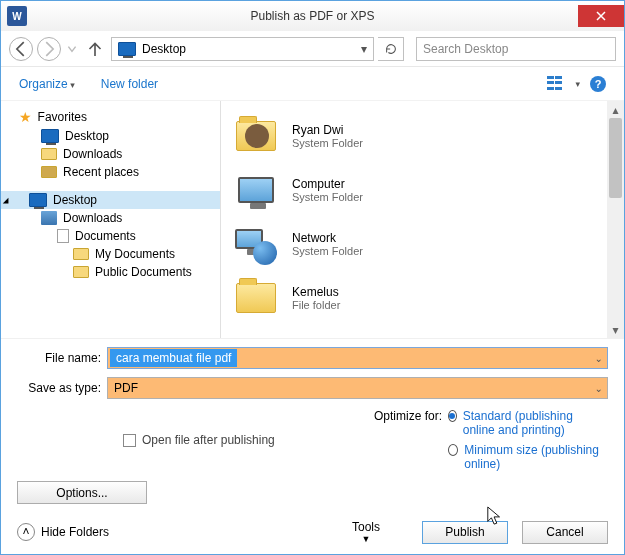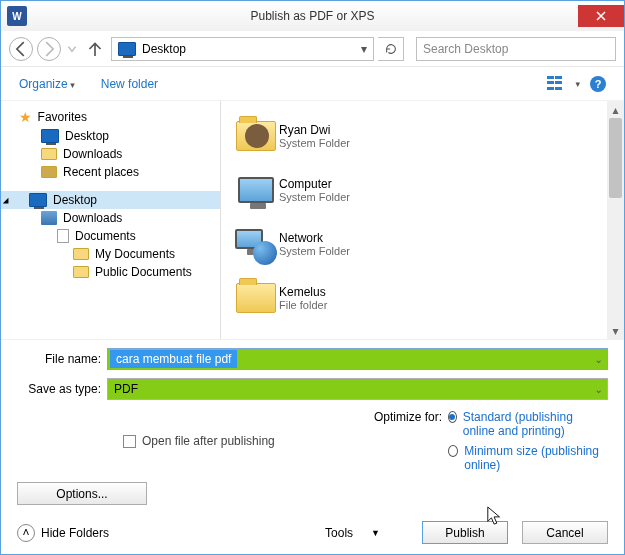--- a/index.html
+++ b/index.html
@@ -37,58 +37,58 @@
 .side-item.indent3 { padding-left:72px; }
 .side-item.selected { background:#cde6f7; }
 .fav-icon { color:#f5a623; font-size:14px; }
 .folder-mini { width:16px; height:12px; background:#f7d87c; border:1px solid #c9a532; border-radius:1px; }
 .doc-mini { width:12px; height:14px; background:#fff; border:1px solid #a0a0a0; position:relative; }
 .lib-mini { width:16px; height:14px; background:linear-gradient(#6aa4d8,#3a75b0); border-radius:1px; }
 .expand-tri { position:absolute; left:4px; width:0; height:0; border-left:4px solid #000; border-top:4px solid transparent; border-bottom:4px solid transparent; margin-top:3px; transform:rotate(45deg); }
 .side-item.has-tri { padding-left:16px; }
 .content { flex:1; position:relative; overflow:hidden; }
 .content-list { padding:10px 14px; }
-.row-item { display:flex; align-items:center; height:50px; gap:2px; margin-bottom:4px; cursor:pointer; }
+.row-item { display:flex; align-items:center; height:50px; gap:15px; margin-bottom:4px; cursor:pointer; }
 .big-icon { width:42px; height:42px; display:flex; align-items:center; justify-content:center; }
 .big-folder { width:40px; height:30px; background:linear-gradient(#fde9a0,#f0c955); border-radius:2px; border:1px solid #d6aa34; position:relative; }
 .big-folder::before { content:""; position:absolute; top:-6px; left:2px; width:16px; height:6px; background:#f0c955; border:1px solid #d6aa34; border-bottom:none; border-radius:2px 2px 0 0; }
 .user-head { width:24px; height:24px; border-radius:50%; background:#7a5c3e; position:absolute; bottom:2px; left:8px; }
 .monitor { width:36px; height:26px; background:linear-gradient(#9dd0f4,#5da3d9); border:2px solid #555; border-radius:2px; position:relative; }
 .monitor::after { content:""; position:absolute; bottom:-8px; left:10px; width:16px; height:6px; background:#777; border-radius:1px; }
 .globe { width:32px; height:32px; border-radius:50%; background:radial-gradient(circle at 30% 30%, #7abdf0, #1d5fa8); position:relative; }
 .row-text .it-name { font-size:12px; color:#000; }
 .row-text .it-type { font-size:11px; color:#6a6a6a; }
 .scrollbar { position:absolute; right:0; top:0; width:17px; height:100%; background:#f0f0f0; display:flex; flex-direction:column; }
 .scroll-btn { height:17px; display:flex; align-items:center; justify-content:center; color:#666; cursor:pointer; }
 .scroll-thumb { margin:0 2px; background:#c2c2c2; border-radius:2px; }
 .form-area { padding:8px 16px 6px; border-top:1px solid #f0f0f0; }
 .form-row { display:flex; align-items:center; margin-bottom:8px; gap:6px; }
 .form-row label { width:84px; text-align:right; font-size:12px; }
-.combo { flex:1; height:22px; border:1px solid #7da7d9; background:#84cc16; position:relative; display:flex; align-items:center; }
+.combo { flex:1; height:22px; border:1px solid #7da7d9; background:#fdba74; position:relative; display:flex; align-items:center; }
 .combo .sel { padding:0 6px; background:#3498ef; color:#fff; font-size:12px; height:18px; line-height:18px; margin-left:2px; }
 .combo .plain { padding:0 6px; font-size:12px; }
 .combo .dd { position:absolute; right:4px; color:#555; font-size:10px; }
 .options-row { display:flex; padding:2px 0 4px 106px; gap:20px; }
 .checkbox-lbl { display:flex; align-items:center; gap:6px; color:#444; }
 .chk { width:13px; height:13px; border:1px solid #888; background:#fff; }
 .optimize-block { display:flex; gap:6px; }
 .opt-label { color:#000; padding-top:0; }
 .radio-group { display:flex; flex-direction:column; gap:6px; }
 .radio-item { display:flex; align-items:flex-start; gap:6px; color:#1a6fd0; cursor:pointer; max-width:160px; }
 .radio { width:12px; height:12px; border:1px solid #555; border-radius:50%; margin-top:1px; background:#fff; display:flex; align-items:center; justify-content:center; }
 .radio.checked::after { content:""; width:6px; height:6px; border-radius:50%; background:#1a6fd0; }
 .options-btn-row { display:flex; padding:6px 26px 0 0; }
 .btn { height:23px; min-width:86px; border:1px solid #acacac; background:linear-gradient(#fefefe,#e9e9e9); display:flex; align-items:center; justify-content:center; padding:0 14px; cursor:pointer; font-size:12px; }
 .btn.primary { border-color:#5aa2df;margin-left:28px; }
 .btn.wide { min-width:130px; }
 .footer { display:flex; align-items:center; padding:10px 16px; gap:14px; margin-top:auto; }
 .hide-folders { display:flex; align-items:center; gap:6px; cursor:pointer; }
 .circle-up { width:18px; height:18px; border:1px solid #888; border-radius:50%; display:flex; align-items:center; justify-content:center; }
 .footer .spacer { flex:1; }
-.tools-drop { cursor:pointer; display:flex; align-items:center; gap:18px; }
+.tools-drop { cursor:pointer; display:flex; align-items:center; gap:0;flex-direction:column; }
 .cursor-img { position:absolute; bottom:24px; right:120px; pointer-events:none; }
 .cursor-img svg { width:18px; height:22px; }
 </style>
 </head>
 <body>
 
 <div class="window">
 
   <div class="titlebar">
     <div class="word-icon">W</div>

